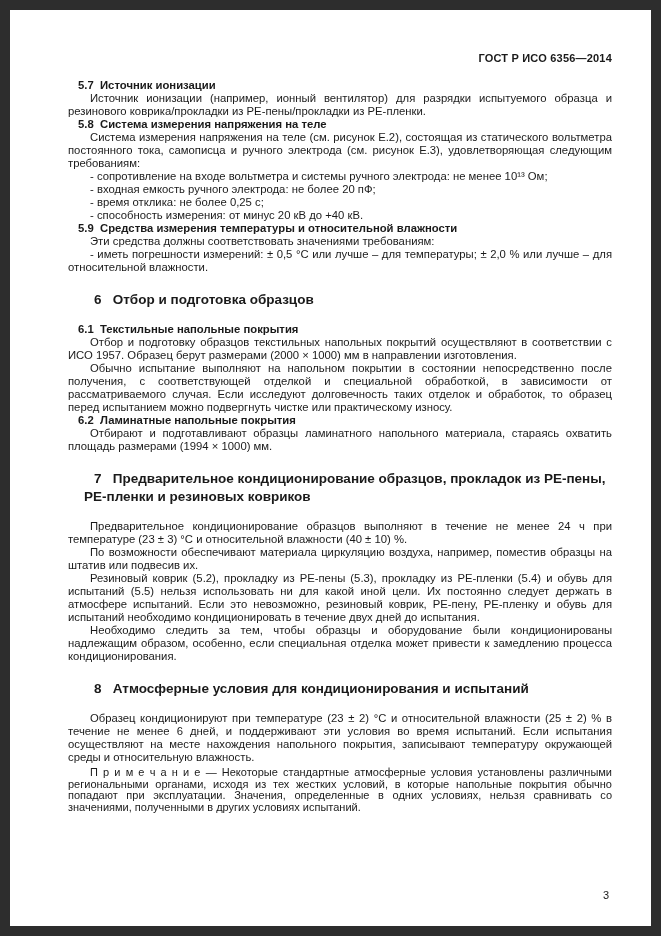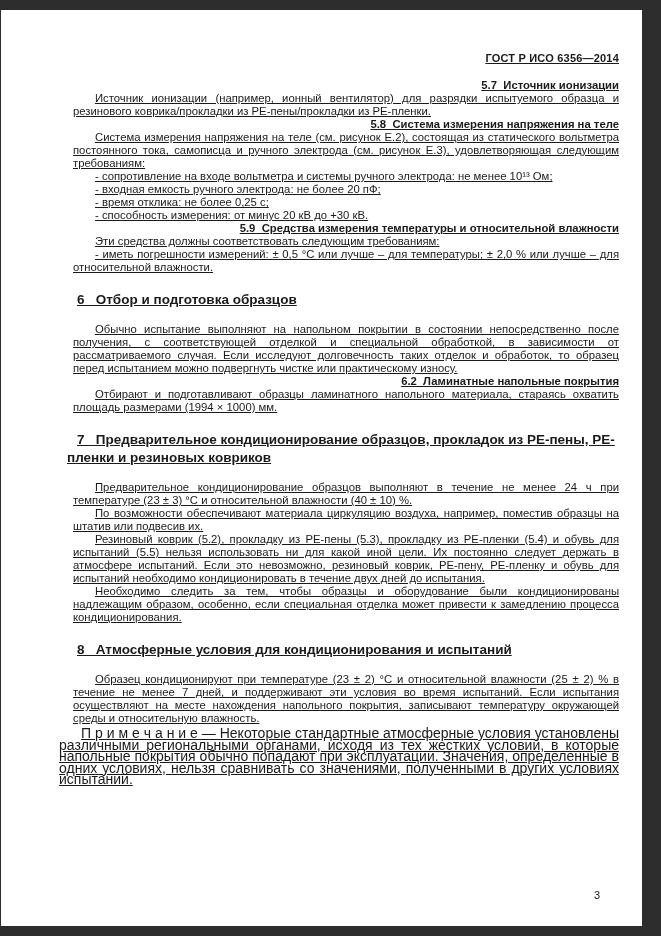--- a/index.html
+++ b/index.html
@@ -11,61 +11,59 @@
   .canvas {
     position: relative;
     width: 661px;
     height: 936px;
     background: var(--bg, #2d2d2d);
     margin: 0 auto;
     overflow: hidden;
   }
   .page {
     position: absolute;
-    left: 1px;
+    left: 10px;
     top: 10px;
     width: 641px;
     height: 916px;
     background: var(--paper, #ffffff);
-    padding: 42px 23px 0 58px;
+    padding: 42px 39px 0 58px;
     color: var(--ink, #1a1a1a);
-    text-decoration: underline;
   }
   .doc-header {
     text-align: right;
     font-weight: bold;
     font-size: 11px;
     line-height: 13px;
     margin-bottom: 14px;
     letter-spacing: 0.2px;
   }
   .doc-content {
     font-size: 11.3px;
     line-height: 13px;
     text-align: justify;
   }
   .block-paragraph {
     text-indent: 22px;
-    margin-left: 14px;
   }
   .block-h3 {
     font-weight: bold;
     text-indent: 10px;
-    text-align: right;
+    text-align: left;
   }
   .block-h2 {
     font-weight: bold;
     font-size: 13.5px;
     line-height: 18px;
-    margin: 17px 0 14px 8px;
+    margin: 17px 0 14px 16px;
     text-indent: 10px;
     text-align: left;
   }
   .block-note {
-    font-size: 14px;
+    font-size: 11px;
     line-height: 11.5px;
     text-indent: 22px;
     margin-top: 3px;
   }
   .doc-footer {
     position: absolute;
     right: 42px;
     bottom: 24px;
     font-size: 11px;
     line-height: 13px;
@@ -78,32 +76,34 @@
   <div class="page">
     <div class="doc-header">ГОСТ Р ИСО 6356—2014</div>
     <div class="doc-content">
         <div class="block-h3">5.7&nbsp;&nbsp;Источник ионизации</div>
         <div class="block-paragraph">Источник ионизации (например, ионный вентилятор) для разрядки испытуемого образца и резинового коврика/прокладки из PE-пены/прокладки из PE-пленки.</div>
         <div class="block-h3">5.8&nbsp;&nbsp;Система измерения напряжения на теле</div>
         <div class="block-paragraph">Система измерения напряжения на теле (см. рисунок Е.2), состоящая из статического вольтметра постоянного тока, самописца и ручного электрода (см. рисунок Е.3), удовлетворяющая следующим требованиям:</div>
         <div class="block-paragraph">- сопротивление на входе вольтметра и системы ручного электрода: не менее 10¹³ Ом;</div>
         <div class="block-paragraph">- входная емкость ручного электрода: не более 20 пФ;</div>
         <div class="block-paragraph">- время отклика: не более 0,25 с;</div>
-        <div class="block-paragraph">- способность измерения: от минус 20 кВ до +30 кВ.</div>
+        <div class="block-paragraph">- способность измерения: от минус 20 кВ до +40 кВ.</div>
         <div class="block-h3">5.9&nbsp;&nbsp;Средства измерения температуры и относительной влажности</div>
-        <div class="block-paragraph">Эти средства должны соответствовать следующим требованиям:</div>
+        <div class="block-paragraph">Эти средства должны соответствовать значениями требованиям:</div>
         <div class="block-paragraph">- иметь погрешности измерений: ± 0,5 °С или лучше – для температуры; ± 2,0 % или лучше – для относительной влажности.</div>
         <div class="block-h2">6&nbsp;&nbsp;&nbsp;Отбор и подготовка образцов</div>
+        <div class="block-h3">6.1&nbsp;&nbsp;Текстильные напольные покрытия</div>
+        <div class="block-paragraph">Отбор и подготовку образцов текстильных напольных покрытий осуществляют в соответствии с ИСО 1957. Образец берут размерами (2000 × 1000) мм в направлении изготовления.</div>
         <div class="block-paragraph">Обычно испытание выполняют на напольном покрытии в состоянии непосредственно после получения, с соответствующей отделкой и специальной обработкой, в зависимости от рассматриваемого случая. Если исследуют долговечность таких отделок и обработок, то образец перед испытанием можно подвергнуть чистке или практическому износу.</div>
         <div class="block-h3">6.2&nbsp;&nbsp;Ламинатные напольные покрытия</div>
         <div class="block-paragraph">Отбирают и подготавливают образцы ламинатного напольного материала, стараясь охватить площадь размерами (1994 × 1000) мм.</div>
         <div class="block-h2">7&nbsp;&nbsp;&nbsp;Предварительное кондиционирование образцов, прокладок из PE-пены, PE-пленки и резиновых ковриков</div>
         <div class="block-paragraph">Предварительное кондиционирование образцов выполняют в течение не менее 24 ч при температуре (23 ± 3) °С и относительной влажности (40 ± 10) %.</div>
         <div class="block-paragraph">По возможности обеспечивают материала циркуляцию воздуха, например, поместив образцы на штатив или подвесив их.</div>
         <div class="block-paragraph">Резиновый коврик (5.2), прокладку из PE-пены (5.3), прокладку из PE-пленки (5.4) и обувь для испытаний (5.5) нельзя использовать ни для какой иной цели. Их постоянно следует держать в атмосфере испытаний. Если это невозможно, резиновый коврик, PE-пену, PE-пленку и обувь для испытаний необходимо кондиционировать в течение двух дней до испытания.</div>
         <div class="block-paragraph">Необходимо следить за тем, чтобы образцы и оборудование были кондиционированы надлежащим образом, особенно, если специальная отделка может привести к замедлению процесса кондиционирования.</div>
         <div class="block-h2">8&nbsp;&nbsp;&nbsp;Атмосферные условия для кондиционирования и испытаний</div>
-        <div class="block-paragraph">Образец кондиционируют при температуре (23 ± 2) °С и относительной влажности (25 ± 2) % в течение не менее 7 дней, и поддерживают эти условия во время испытаний. Если испытания осуществляют на месте нахождения напольного покрытия, записывают температуру окружающей среды и относительную влажность.</div>
+        <div class="block-paragraph">Образец кондиционируют при температуре (23 ± 2) °С и относительной влажности (25 ± 2) % в течение не менее 6 дней, и поддерживают эти условия во время испытаний. Если испытания осуществляют на месте нахождения напольного покрытия, записывают температуру окружающей среды и относительную влажность.</div>
         <div class="block-note">П р и м е ч а н и е — Некоторые стандартные атмосферные условия установлены различными региональными органами, исходя из тех жестких условий, в которые напольные покрытия обычно попадают при эксплуатации. Значения, определенные в одних условиях, нельзя сравнивать со значениями, полученными в других условиях испытаний.</div>
       </div>
     <div class="doc-footer">3</div>
   </div>
 </div>
 
 </body></html>

